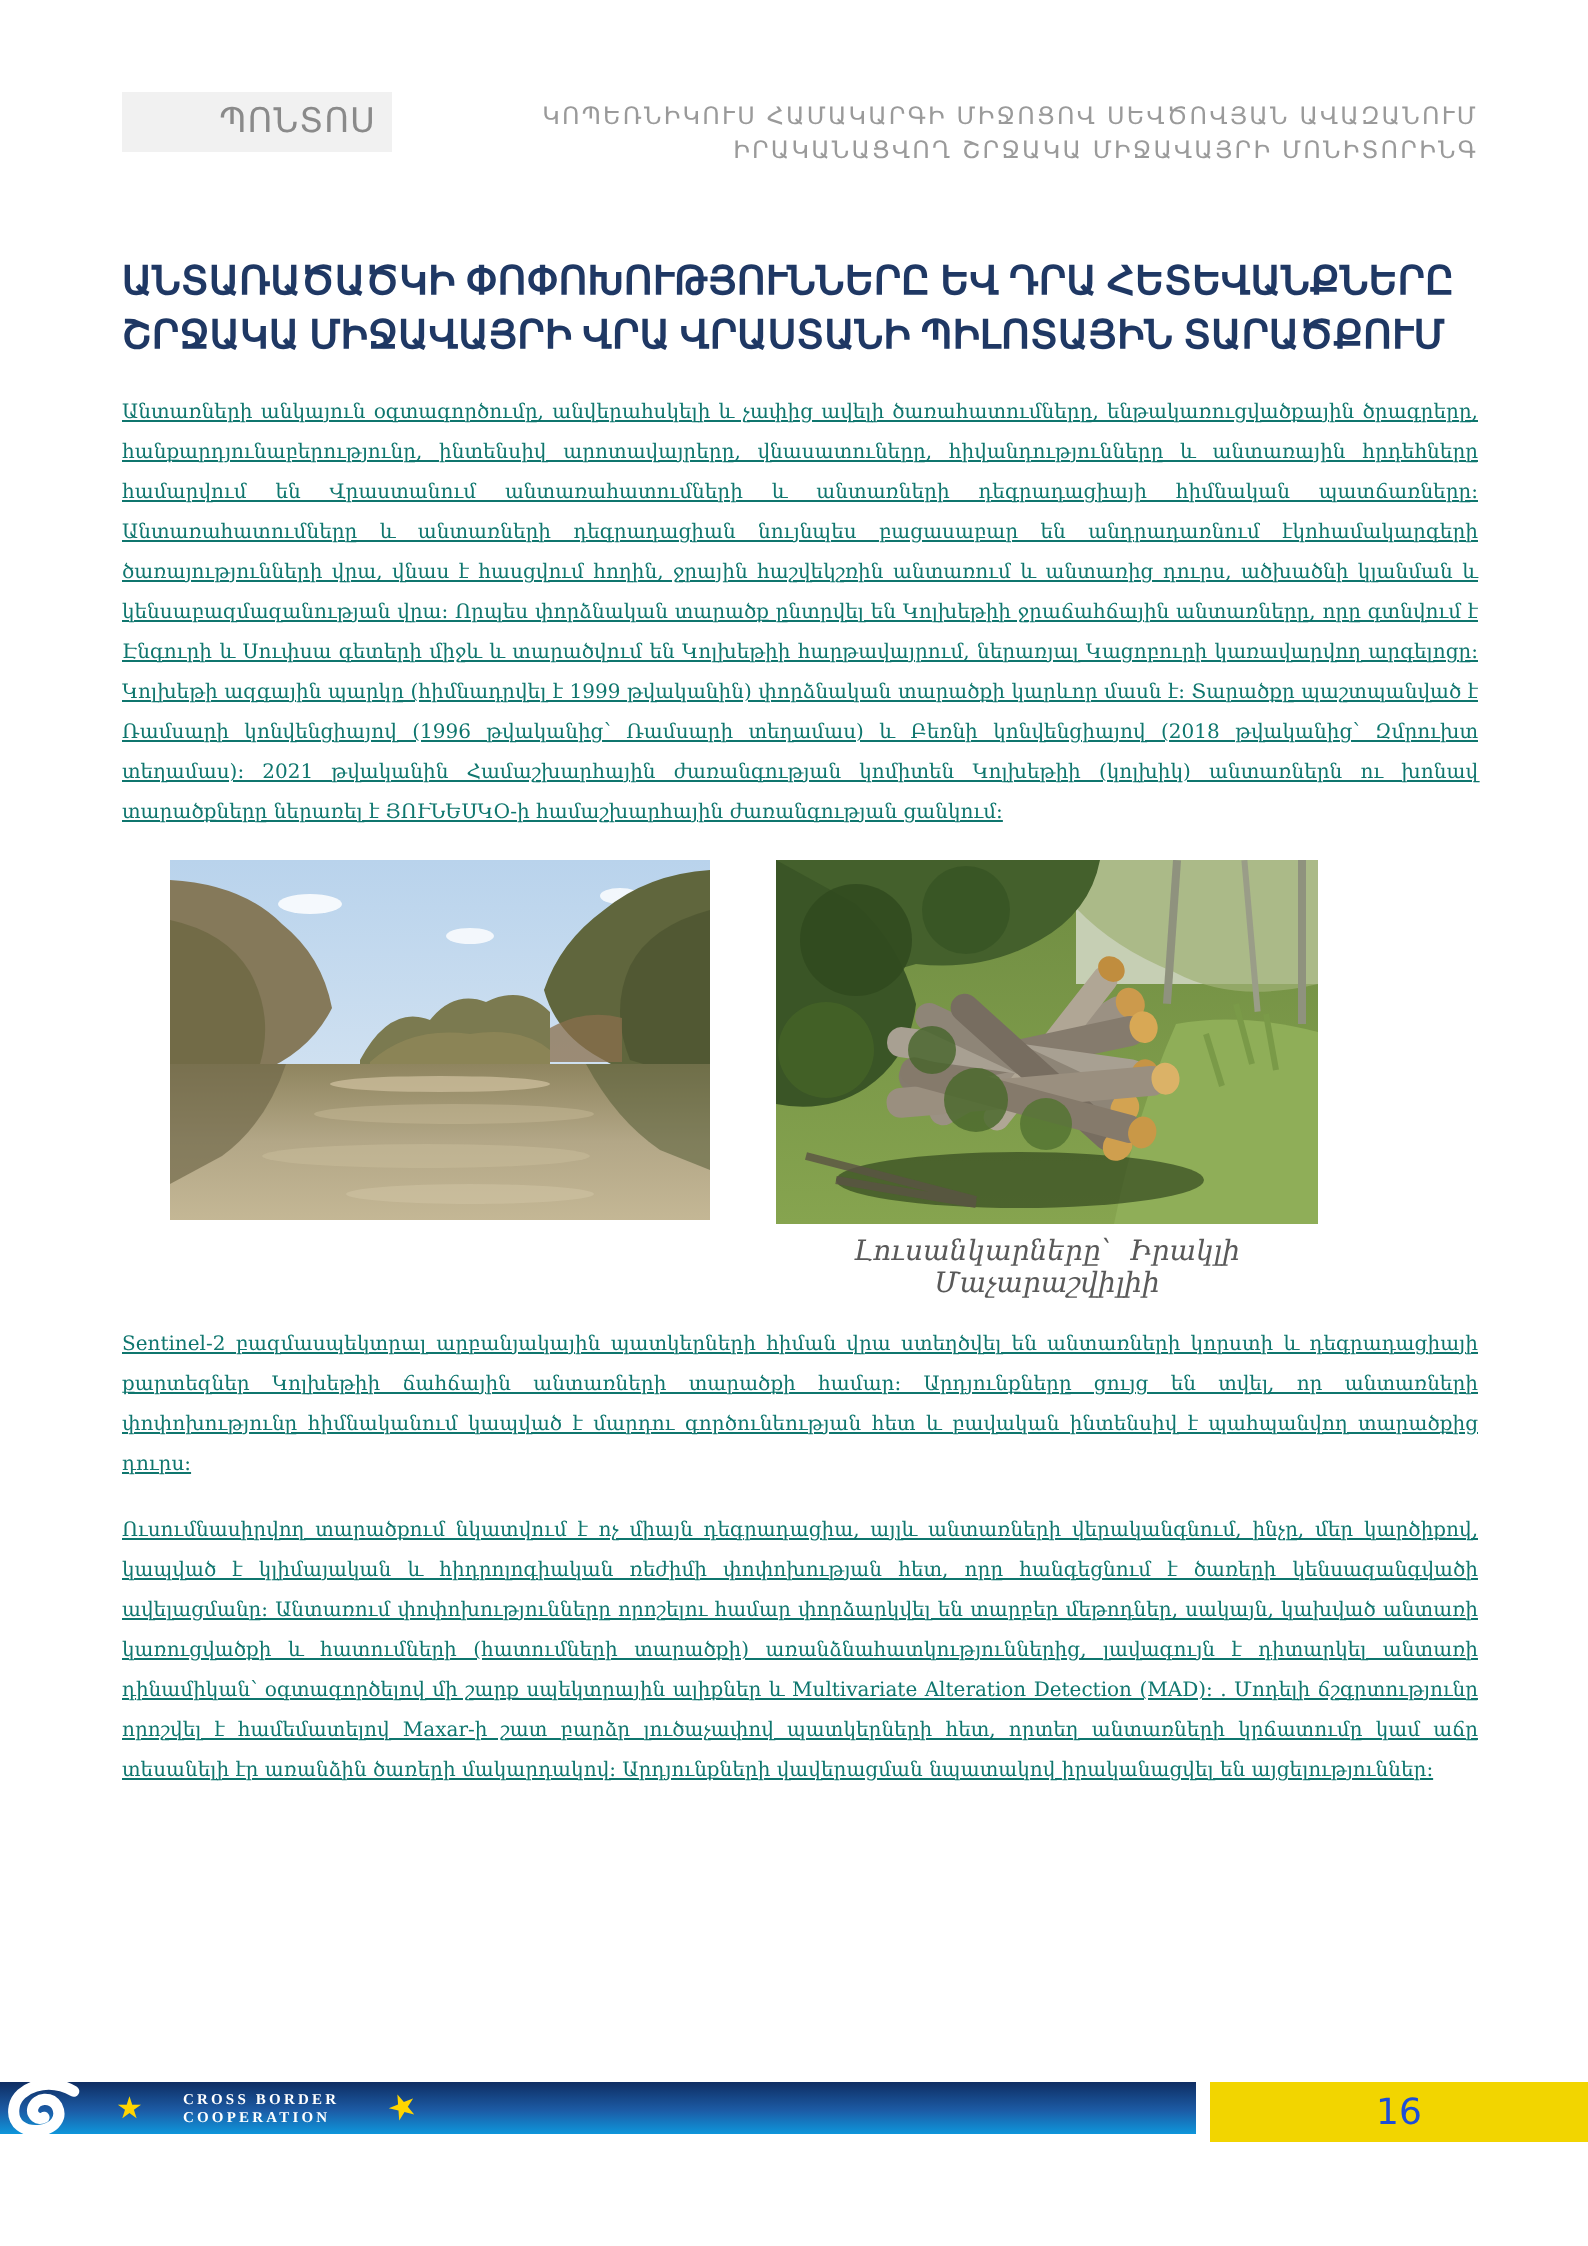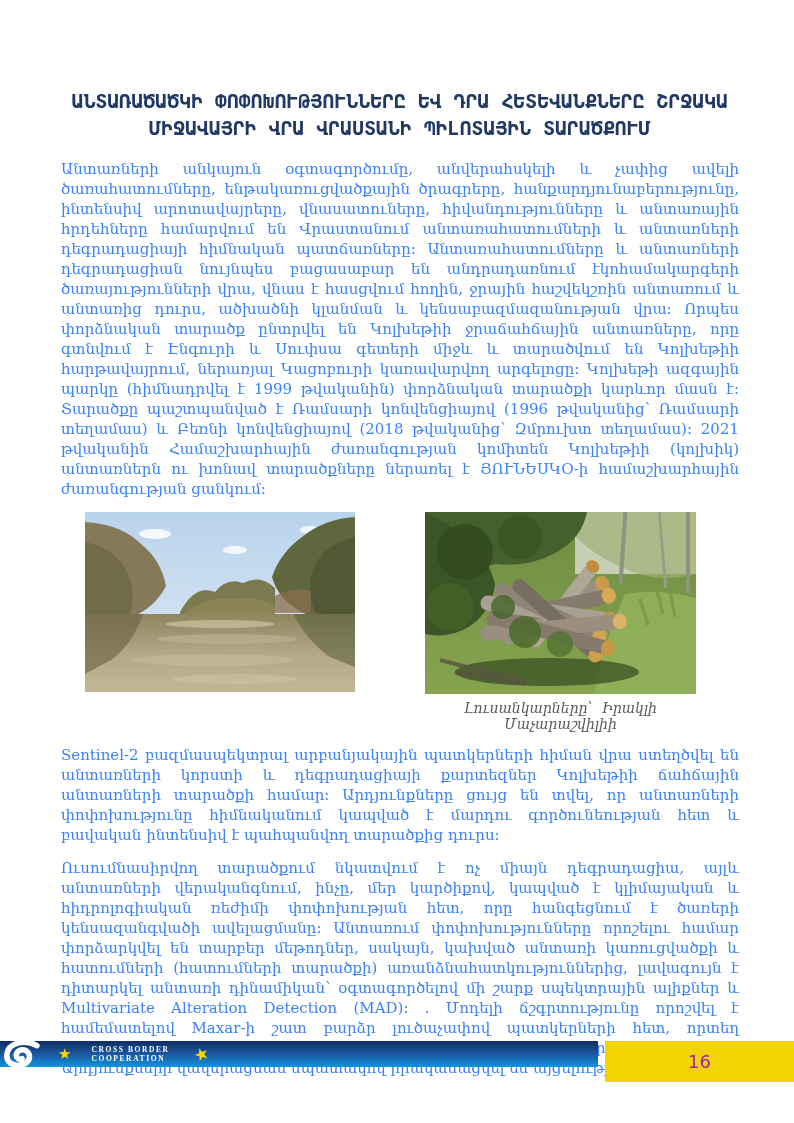--- a/index.html
+++ b/index.html
@@ -28,42 +28,43 @@
     text-align:right;
     font-family:"DejaVu Sans",sans-serif;
     font-size:12px;line-height:17px;
     color:#9a9a9a;letter-spacing:1.1px;
     padding-top:4px;
   }
 
   
   .title{
     margin:44px 0 0 0;
-    font-family:Liberation Mono, monospace;
+    font-family:Liberation Serif, serif;
     font-weight:bold;
     font-size:19.5px;line-height:27px;
     color:#1F3864;letter-spacing:.2px;
-    text-align:center;
+    text-align:left;
   }
 
   
   .para{
     margin:13px 0 0 0;
-    font-size:15px;line-height:20px;
+    font-size:10px;line-height:20px;
     text-align:justify;
-    color:#3b82f6;
+    color:#0f766e;
+    text-decoration:underline;
   }
   .para.first{margin-top:15px;}
   .para.joined{margin-top:0;}
 
   
   .photos{margin-top:13px;display:flex;align-items:flex-start;}
   .photo{margin:0;padding:0;}
   .photo.left{margin-left:24px;}
-  .photo.right{margin-left:70px;}
+  .photo.right{margin-left:33px;}
   .photo svg{display:block;}
   .caption{
     margin-top:6px;
     width:271px;
     text-align:center;
     font-style:italic;
     font-size:14px;
     color:#595959;
     word-spacing:5px;
   }
@@ -82,33 +83,40 @@
   }
   .star.s1{margin-left:16px;}
   .star.s2{margin-left:24px;transform:rotate(-22deg);font-size:17px;}
   .cbc-text{
     margin-left:20px;
     font-family:Liberation Serif, serif;
     font-weight:bold;font-size:7.5px;line-height:9.5px;
     letter-spacing:1.6px;color:#ffffff;
   }
   .footer-yellow{
-    position:absolute;left:605px;top:1041px;width:189px;height:41px;
+    position:absolute;left:605px;top:1041px;width:189px;height:30px;
     background:#F2D500;
     display:flex;align-items:center;justify-content:center;
     font-family:"DejaVu Sans",sans-serif;
-    font-size:18px;color:#a21caf;
+    font-size:18px;color:#1d4ed8;
   }
 </style>
 </head>
 <body>
 
 <div class="page">
   <div class="content">
 
+    <div class="hdr">
+      <div class="logo-box">ՊՈՆՏՈՍ</div>
+      <div class="program">
+        <div>ԿՈՊԵՌՆԻԿՈՒՍ ՀԱՄԱԿԱՐԳԻ ՄԻՋՈՑՈՎ ՍԵՎԾՈՎՅԱՆ ԱՎԱԶԱՆՈՒՄ</div>
+        <div>ԻՐԱԿԱՆԱՑՎՈՂ ՇՐՋԱԿԱ ՄԻՋԱՎԱՅՐԻ ՄՈՆԻՏՈՐԻՆԳ</div>
+      </div>
+    </div>
 
     <h1 class="title">ԱՆՏԱՌԱԾԱԾԿԻ ՓՈՓՈԽՈՒԹՅՈՒՆՆԵՐԸ ԵՎ ԴՐԱ ՀԵՏԵՎԱՆՔՆԵՐԸ ՇՐՋԱԿԱ ՄԻՋԱՎԱՅՐԻ ՎՐԱ ՎՐԱՍՏԱՆԻ ՊԻԼՈՏԱՅԻՆ ՏԱՐԱԾՔՈՒՄ</h1>
 
     <p class="para first">Անտառների անկայուն օգտագործումը, անվերահսկելի և չափից ավելի ծառահատումները, ենթակառուցվածքային ծրագրերը, հանքարդյունաբերությունը, ինտենսիվ արոտավայրերը, վնասատուները, հիվանդությունները և անտառային հրդեհները համարվում են Վրաստանում անտառահատումների և անտառների դեգրադացիայի հիմնական պատճառները: Անտառահատումները և անտառների դեգրադացիան նույնպես բացասաբար են անդրադառնում էկոհամակարգերի ծառայությունների վրա, վնաս է հասցվում հողին, ջրային հաշվեկշռին անտառում և անտառից դուրս, ածխածնի կլանման և կենսաբազմազանության վրա: Որպես փորձնական տարածք ընտրվել են Կոլխեթիի ջրաճահճային անտառները, որը գտնվում է Էնգուրի և Սուփսա գետերի միջև և տարածվում են Կոլխեթիի հարթավայրում, ներառյալ Կացոբուրի կառավարվող արգելոցը: Կոլխեթի ազգային պարկը (հիմնադրվել է 1999 թվականին) փորձնական տարածքի կարևոր մասն է: Տարածքը պաշտպանված է Ռամսարի կոնվենցիայով (1996 թվականից՝ Ռամսարի տեղամաս) և Բեռնի կոնվենցիայով (2018 թվականից՝ Զմրուխտ տեղամաս): 2021 թվականին Համաշխարհային ժառանգության կոմիտեն Կոլխեթիի (կոլխիկ) անտառներն ու խոնավ տարածքները ներառել է ՅՈՒՆԵՍԿՕ-ի համաշխարհային ժառանգության ցանկում:</p>
 
     <div class="photos">
       <figure class="photo left">
         <svg width="270" height="180" viewBox="0 0 270 180" aria-hidden="true">
           <defs>
             <linearGradient id="sky" x1="0" y1="0" x2="0" y2="1">

